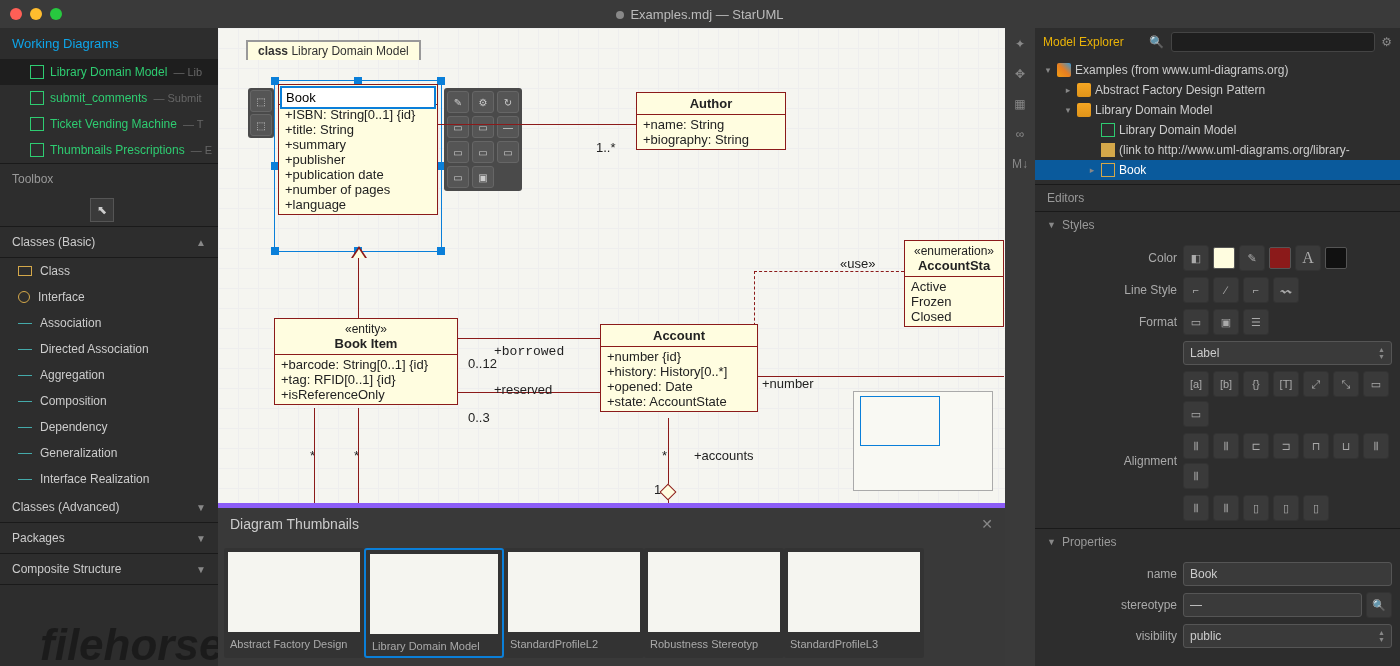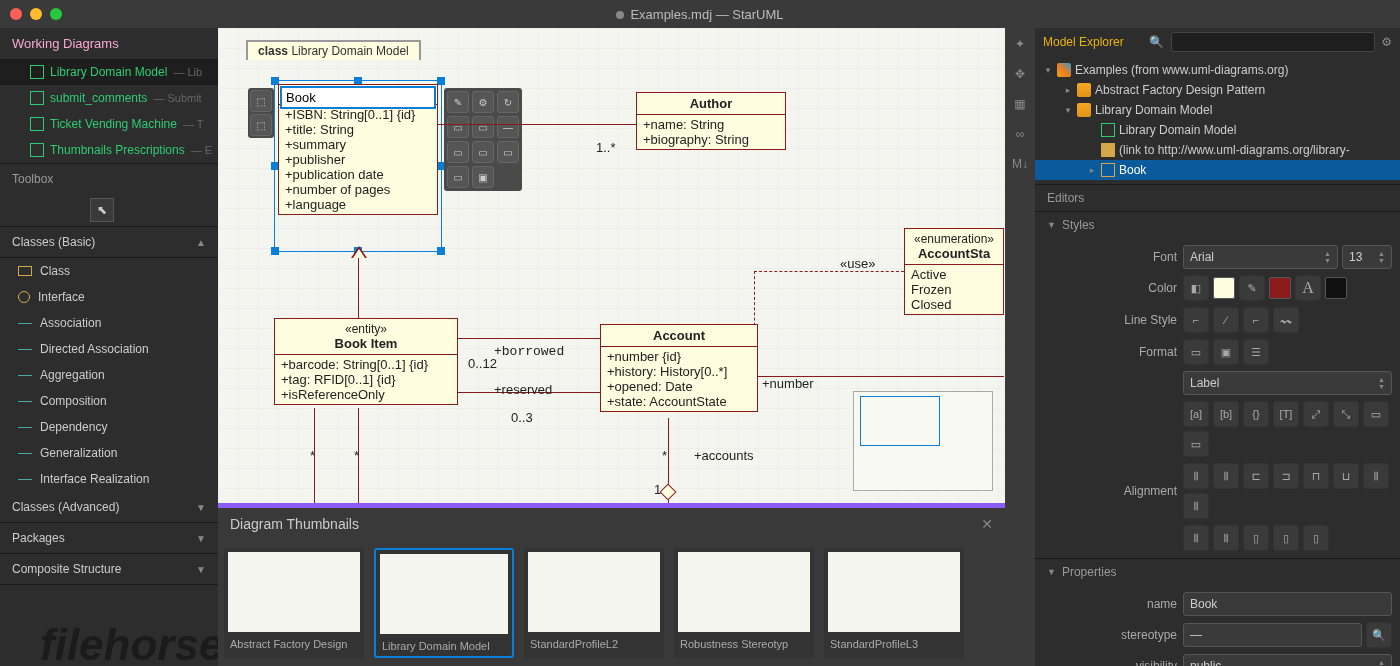--- a/index.html
+++ b/index.html
@@ -11,21 +11,21 @@
 .title-center { position: absolute; left: 0; right: 0; text-align: center; color: #bbb; font-size: 13px; }
 .title-dot { display: inline-block; width: 8px; height: 8px; border-radius: 50%; background: #888; margin-right: 6px; vertical-align: middle; }
 
 .main { display: flex; height: 638px; }
 .left { width: 218px; background: #2d2d2d; display: flex; flex-direction: column; }
 .center { flex: 1; display: flex; flex-direction: column; position: relative; }
 .iconbar { width: 30px; background: #3a3a3a; display: flex; flex-direction: column; align-items: center; padding-top: 6px; gap: 10px; }
 .iconbar .ico { width: 20px; height: 20px; display: flex; align-items: center; justify-content: center; color: #888; }
 .right { flex: 0 0 365px; background: #2d2d2d; display: flex; flex-direction: column; }
 
-.panel-hdr { padding: 8px 12px; color: #f9a8d4; font-size: 13px; display: flex; align-items: center; justify-content: space-between; }
+.panel-hdr { padding: 8px 12px; color: #0ea5e9; font-size: 13px; display: flex; align-items: center; justify-content: space-between; }
 .diag-list .item { padding: 6px 10px 6px 30px; display: flex; align-items: center; gap: 6px; white-space: nowrap; overflow: hidden; color: #888; }
 .diag-list .item.active { background: #1e1e1e; }
 .diag-list .item .icon-box { width: 14px; height: 14px; border: 1px solid #2ecc71; flex-shrink: 0; }
 .diag-list .item span.name { color: #2ecc71; }
 .diag-list .item span.sub { color: #666; font-size: 11px; }
 
 .toolbox-hdr { padding: 8px 12px; color: #999; border-top: 1px solid #1a1a1a; }
 .toolbox-cursor { padding: 4px 12px; border-bottom: 1px solid #1a1a1a; }
 .cursor-box { width: 24px; height: 24px; background: #3a3a3a; border: 1px solid #555; display: inline-flex; align-items: center; justify-content: center; margin-left: 78px; }
 .tb-section { padding: 8px 12px; display: flex; justify-content: space-between; align-items: center; color: #ccc; border-bottom: 1px solid #1a1a1a; }
@@ -53,21 +53,21 @@
 .qbtn { width: 22px; height: 22px; background: #555; border: 1px solid #666; border-radius: 3px; display: inline-flex; align-items: center; justify-content: center; color: #ccc; font-size: 10px; }
 .qgrid { display: grid; grid-template-columns: repeat(3,22px); gap: 3px; }
 .edge-lbl { position: absolute; color: #222; font-size: 13px; }
 .minimap { position: absolute; right: 12px; bottom: 12px; width: 140px; height: 100px; border: 1px solid #aaa; background: #f9f9f3; }
 .minimap .view { position: absolute; border: 1px solid #0a7fd9; left: 6px; top: 4px; width: 80px; height: 50px; }
 .line { position: absolute; background: #8b1a1a; }
 .dashed-box { position: absolute; border: 1px dashed #8b1a1a; }
 
 .thumbs { background: #393939; border-top: 5px solid #8b5cf6; }
 .thumbs-hdr { padding: 8px 12px; color: #ccc; font-size: 14px; display: flex; justify-content: space-between; }
-.thumbs-row { display: flex; gap: 10px; padding: 8px 6px; }
+.thumbs-row { display: flex; padding: 8px 6px; }
 .thumb { width: 140px; background: #333; border-radius: 3px; display: flex; flex-direction: column; }
 .thumb.sel { border: 2px solid #0a7fd9; }
 .thumb .img { height: 80px; background: #f5f5f0; margin: 4px; }
 .thumb .cap { color: #aaa; font-size: 11px; padding: 2px 6px 4px; white-space: nowrap; overflow: hidden; }
 
 .search { display: flex; align-items: center; padding: 4px 8px; gap: 6px; }
 .search .sinput { flex: 1; background: #1e1e1e; border: 1px solid #444; border-radius: 3px; height: 20px; }
 .tree { padding: 4px 0; color: #ccc; }
 .tree .row { padding: 3px 4px; display: flex; align-items: center; gap: 4px; white-space: nowrap; }
 .tree .row.sel { background: #0a5a9c; color: #fff; }
@@ -245,21 +245,21 @@
         <div class="hdr">Author</div>
         <div class="body">
           <div>+name: String</div>
           <div>+biography: String</div>
         </div>
       </div>
       <div class="line" style="left:220px; top:96px; width:198px; height:1px;"></div>
       <div class="edge-lbl" style="left:378px; top:112px;">1..*</div>
 
       
-      <div class="uml" style="left:686px; top:200px; width:100px;">
+      <div class="uml" style="left:686px; top:212px; width:100px;">
         <div class="hdr">
             <div class="stereo">«enumeration»</div>
             <div>AccountSta</div>
           </div>
         <div class="body">
           <div>Active</div>
           <div>Frozen</div>
           <div>Closed</div>
         </div>
       </div>
@@ -292,21 +292,21 @@
           <div>+history: History[0..*]</div>
           <div>+opened: Date</div>
           <div>+state: AccountState</div>
         </div>
       </div>
       <div class="line" style="left:240px; top:310px; width:142px; height:1px;"></div>
       <div class="line" style="left:240px; top:364px; width:142px; height:1px;"></div>
       <div class="edge-lbl" style="left:276px; top:316px;font-family:Liberation Mono, monospace;">+borrowed</div>
       <div class="edge-lbl" style="left:250px; top:328px;">0..12</div>
       <div class="edge-lbl" style="left:276px; top:354px;">+reserved</div>
-      <div class="edge-lbl" style="left:250px; top:382px;margin-left:43px;">0..3</div>
+      <div class="edge-lbl" style="left:250px; top:382px;">0..3</div>
       <div class="edge-lbl" style="left:544px; top:348px;">+number</div>
       <div class="edge-lbl" style="left:476px; top:420px;">+accounts</div>
       <div class="edge-lbl" style="left:444px; top:420px;">*</div>
       <div class="edge-lbl" style="left:436px; top:454px;">1</div>
       <div class="edge-lbl" style="left:92px; top:420px;">*</div>
       <div class="edge-lbl" style="left:136px; top:420px;">*</div>
       <div class="line" style="left:96px; top:380px; width:1px; height:104px;"></div>
       <div class="line" style="left:140px; top:380px; width:1px; height:104px;"></div>
       <div class="line" style="left:450px; top:390px; width:1px; height:94px;"></div>
       <div class="line" style="left:540px; top:348px; width:246px; height:1px;"></div>
@@ -396,33 +396,20 @@
         </div>
     </div>
 
     <div class="ed-section">Editors</div>
     <div class="ed-section">
         <span style="font-size:9px;color:#888">▼</span>
         <span>Styles</span>
       </div>
     <div class="ed-body">
       <div class="ed-row">
-        <div class="lbl">Font</div>
-        <div class="ctrl">
-          <div class="sel-box">
-              <span>Arial</span>
-              <span class="ud">▲<br>▼</span>
-            </div>
-          <div class="sel-box" style="flex:0 0 50px">
-              <span>13</span>
-              <span class="ud">▲<br>▼</span>
-            </div>
-        </div>
-      </div>
-      <div class="ed-row">
         <div class="lbl">Color</div>
         <div class="ctrl">
           <div class="btn-ico">◧</div>
           <div class="swatch" style="background:#fffde0"></div>
           <div class="btn-ico">✎</div>
           <div class="swatch" style="background:#8b1a1a"></div>
           <div class="btn-ico" style="font-family:serif;font-size:16px">A</div>
           <div class="swatch" style="background:#111"></div>
         </div>
       </div>

